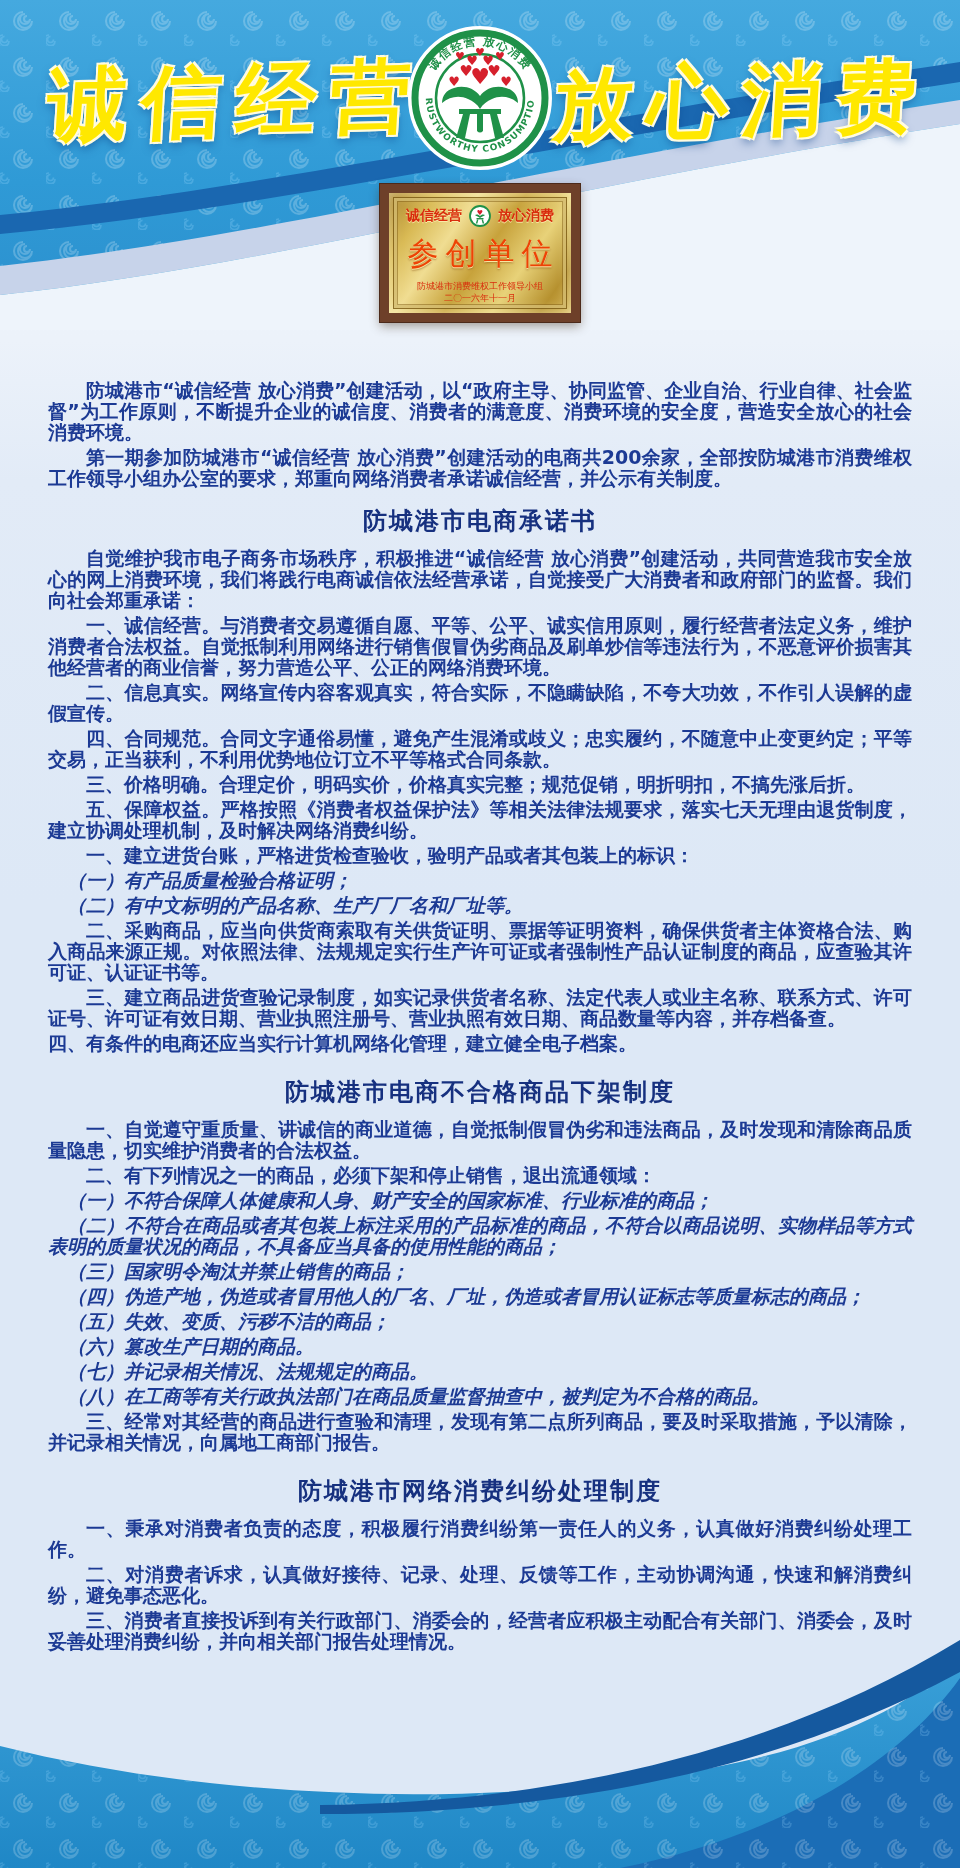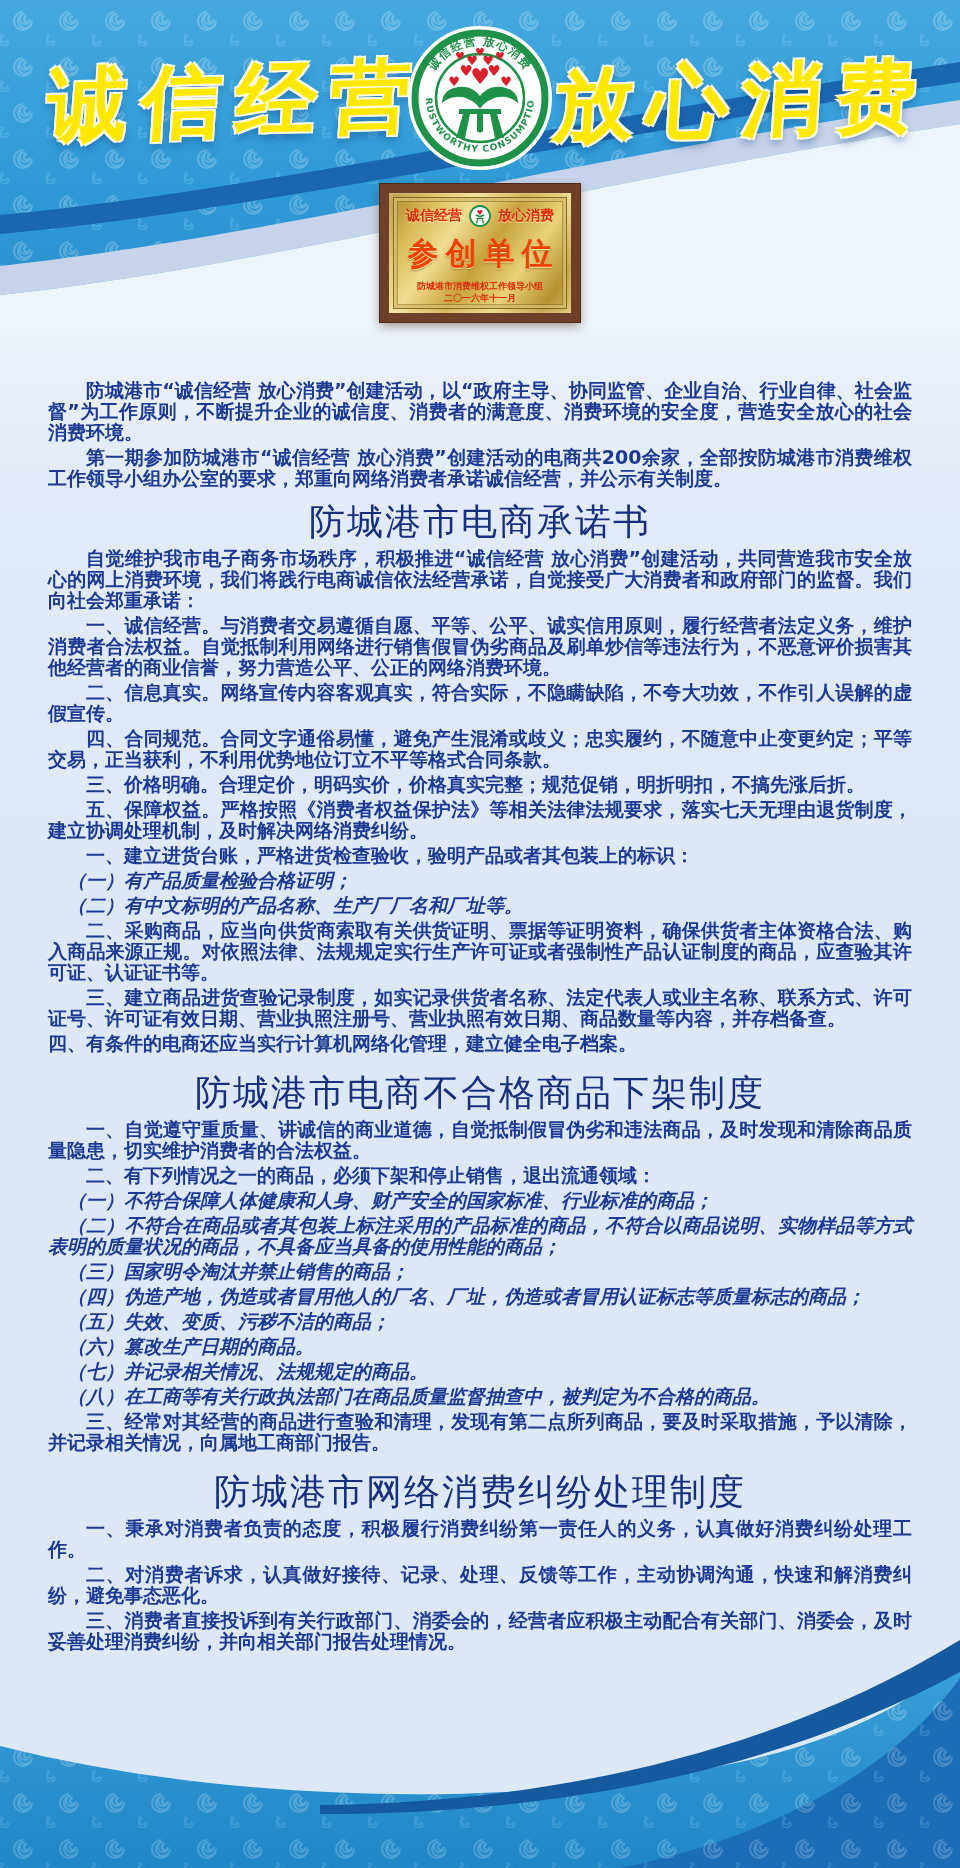--- a/index.html
+++ b/index.html
@@ -43,40 +43,40 @@
   .plaque::before{
     content:"";position:absolute;inset:4px;
     border:1px solid rgba(125,92,20,.85);
     box-shadow:inset 0 0 0 3px rgba(245,225,150,.55), inset 0 0 0 4px rgba(125,92,20,.5);
     pointer-events:none;
   }
   .plaque-inner{position:relative;height:100%;display:flex;flex-direction:column;align-items:center;justify-content:center;padding:6px 4px;box-sizing:border-box;}
   .plaque-row{display:flex;align-items:center;gap:7px;margin-top:2px;}
   .plaque-row .ptxt{font-size:14px;font-weight:800;color:#d92c0c;text-shadow:0 1px 0 rgba(255,240,180,.8);white-space:nowrap;}
   .plaque-title{
-    font-size:31px;font-weight:700;color:#ee4205;letter-spacing:7px;
+    font-size:31px;font-weight:400;color:#ee4205;letter-spacing:7px;
     margin:6px 0 5px 7px;white-space:nowrap;
     text-shadow:0 1px 0 #f7e6a0, 0 2px 2px rgba(120,60,0,.45);
   }
-  .plaque-small{font-size:9px;font-weight:700;color:#d92c0c;line-height:12px;text-align:center;white-space:nowrap;}
+  .plaque-small{font-size:9px;font-weight:400;color:#d92c0c;line-height:12px;text-align:center;white-space:nowrap;}
   
   .content{
     position:relative;z-index:2;
     padding:376px 44px 0 44px;
     color:#1c3a94;
     font-size:19px;font-weight:600;
     line-height:21px;
     text-align:justify;
   }
   .content p{margin:4px;}
   .p{text-indent:2em;}
   .p-sub{text-indent:1em;font-style:italic;}
   .p-flush{text-indent:0;}
   .sec-h{
-    font-size:36px;font-weight:400;color:#16307f;
+    font-size:24px;font-weight:700;color:#16307f;
     text-align:center;letter-spacing:2px;
     margin:28px 0 16px 0 !important;
     text-indent:0;
   }
   .sec-h.first{margin-top:22px !important;}
   
   .footer{position:absolute;left:0;bottom:0;width:960px;height:270px;z-index:5;pointer-events:none;}
 </style>
 </head>
 <body>

